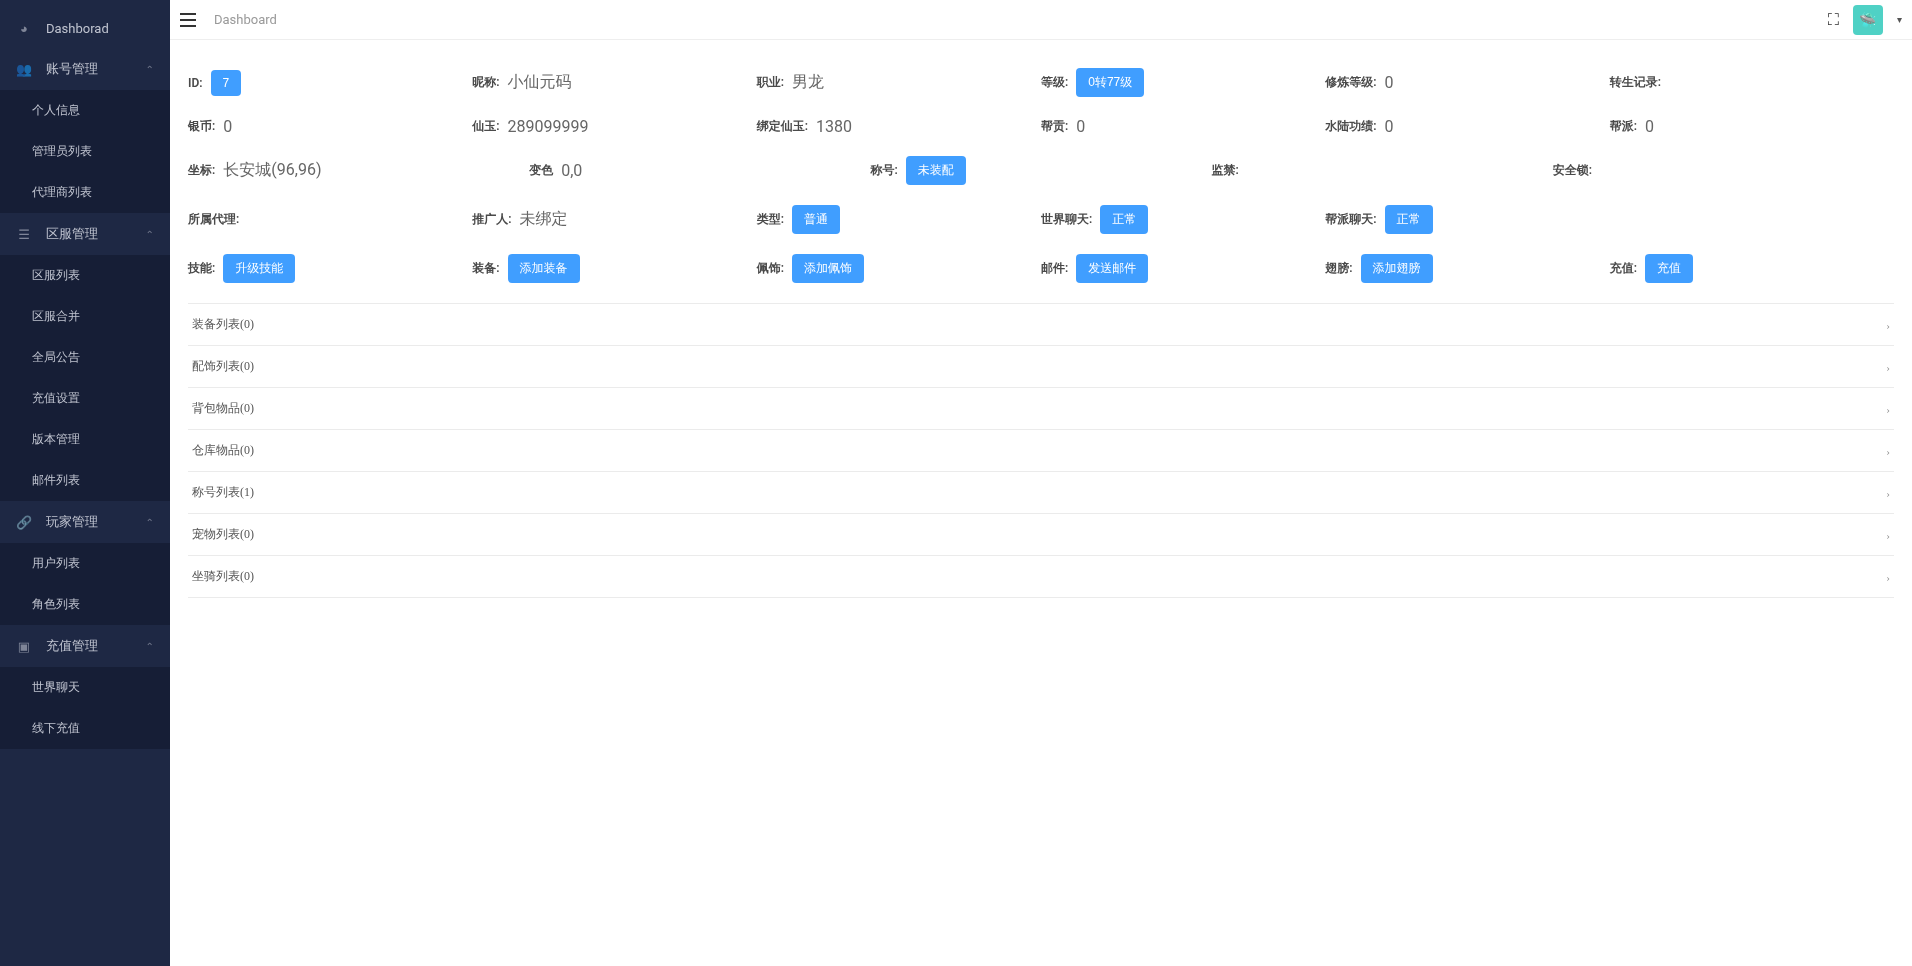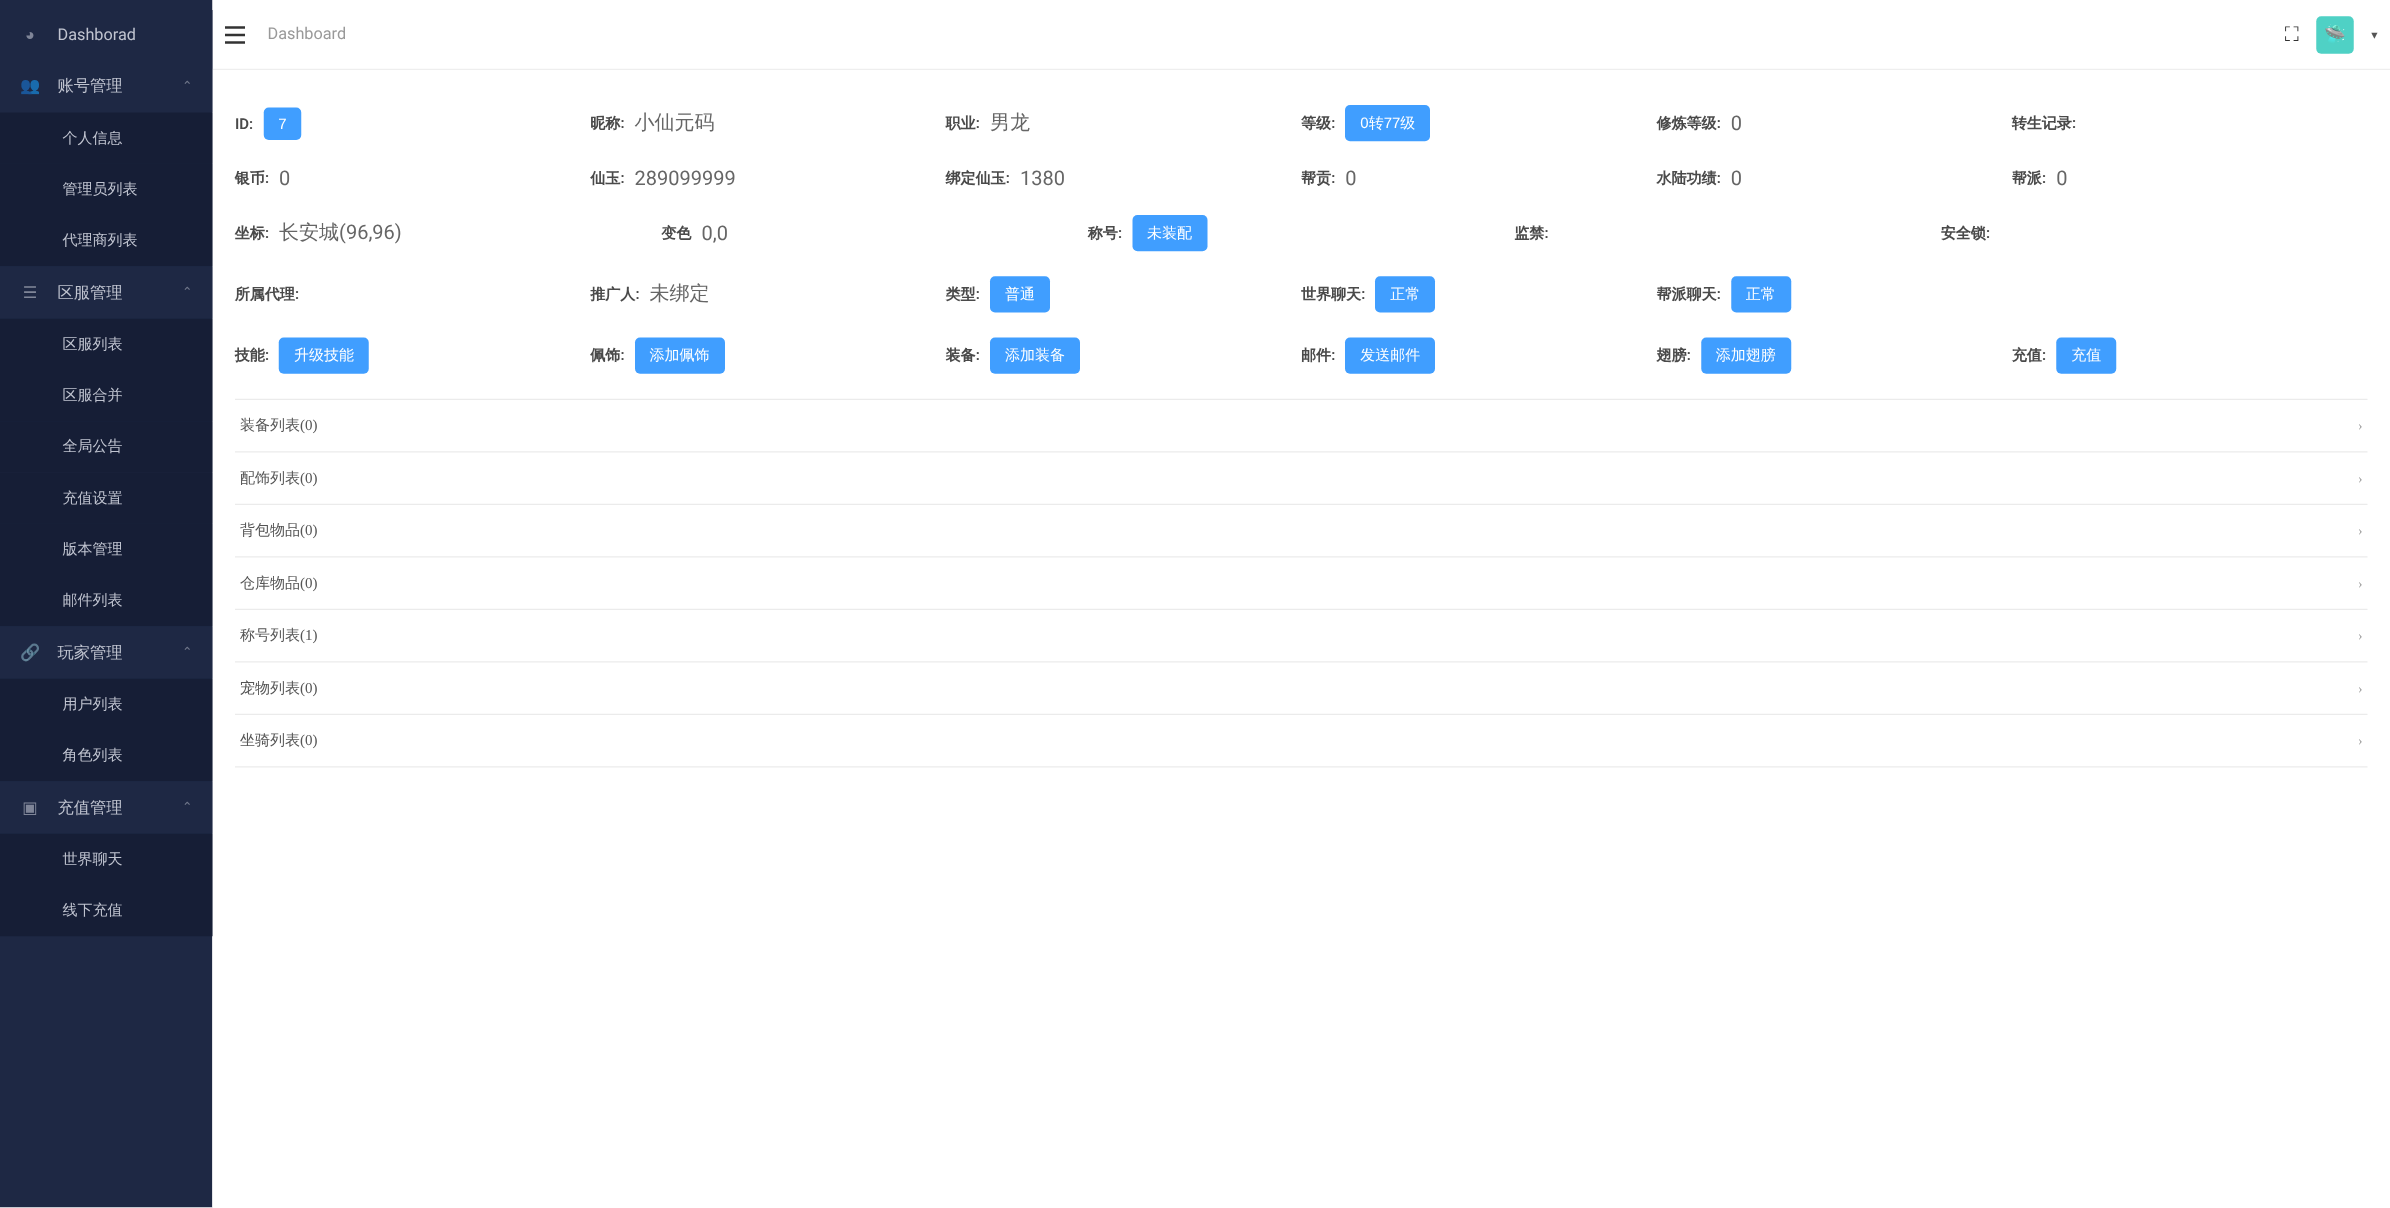--- a/index.html
+++ b/index.html
@@ -29,21 +29,21 @@
   align-items: center;
   padding: 12px 16px;
   cursor: pointer;
   font-size: 13px;
   position: relative;
 }
 .sidebar-item.top-level {
   background: #1e2844;
 }
 .sidebar-item.sub {
-  padding-left: 50px;
+  padding-left: 32px;
   background: #161e36;
   font-size: 12px;
 }
 .sidebar-icon {
   width: 16px;
   height: 16px;
   margin-right: 14px;
   display: inline-flex;
   align-items: center;
   justify-content: center;
@@ -55,21 +55,21 @@
   opacity: 0.5;
   font-size: 10px;
 }
 .main {
   flex: 1;
   display: flex;
   flex-direction: column;
   background: #fff;
 }
 .topbar {
-  height: 56px;
+  height: 40px;
   display: flex;
   align-items: center;
   padding: 0 10px;
   border-bottom: 1px solid #eee;
 }
 .hamburger {
   width: 16px;
   height: 14px;
   display: flex;
   flex-direction: column;
@@ -359,28 +359,28 @@
             <div class="info-cell">
               <span class="info-value"></span>
             </div>
           </div>
           <div class="info-row">
             <div class="info-cell">
               <span class="info-label">技能:</span>
               <button class="btn-blue">升级技能</button>
             </div>
             <div class="info-cell">
+              <span class="info-label">装备:</span>
+              <button class="btn-blue">添加装备</button>
+            </div>
+            <div class="info-cell">
               <span class="info-label">佩饰:</span>
               <button class="btn-blue">添加佩饰</button>
             </div>
             <div class="info-cell">
-              <span class="info-label">装备:</span>
-              <button class="btn-blue">添加装备</button>
-            </div>
-            <div class="info-cell">
               <span class="info-label">邮件:</span>
               <button class="btn-blue">发送邮件</button>
             </div>
             <div class="info-cell">
               <span class="info-label">翅膀:</span>
               <button class="btn-blue">添加翅膀</button>
             </div>
             <div class="info-cell">
               <span class="info-label">充值:</span>
               <button class="btn-blue">充值</button>

